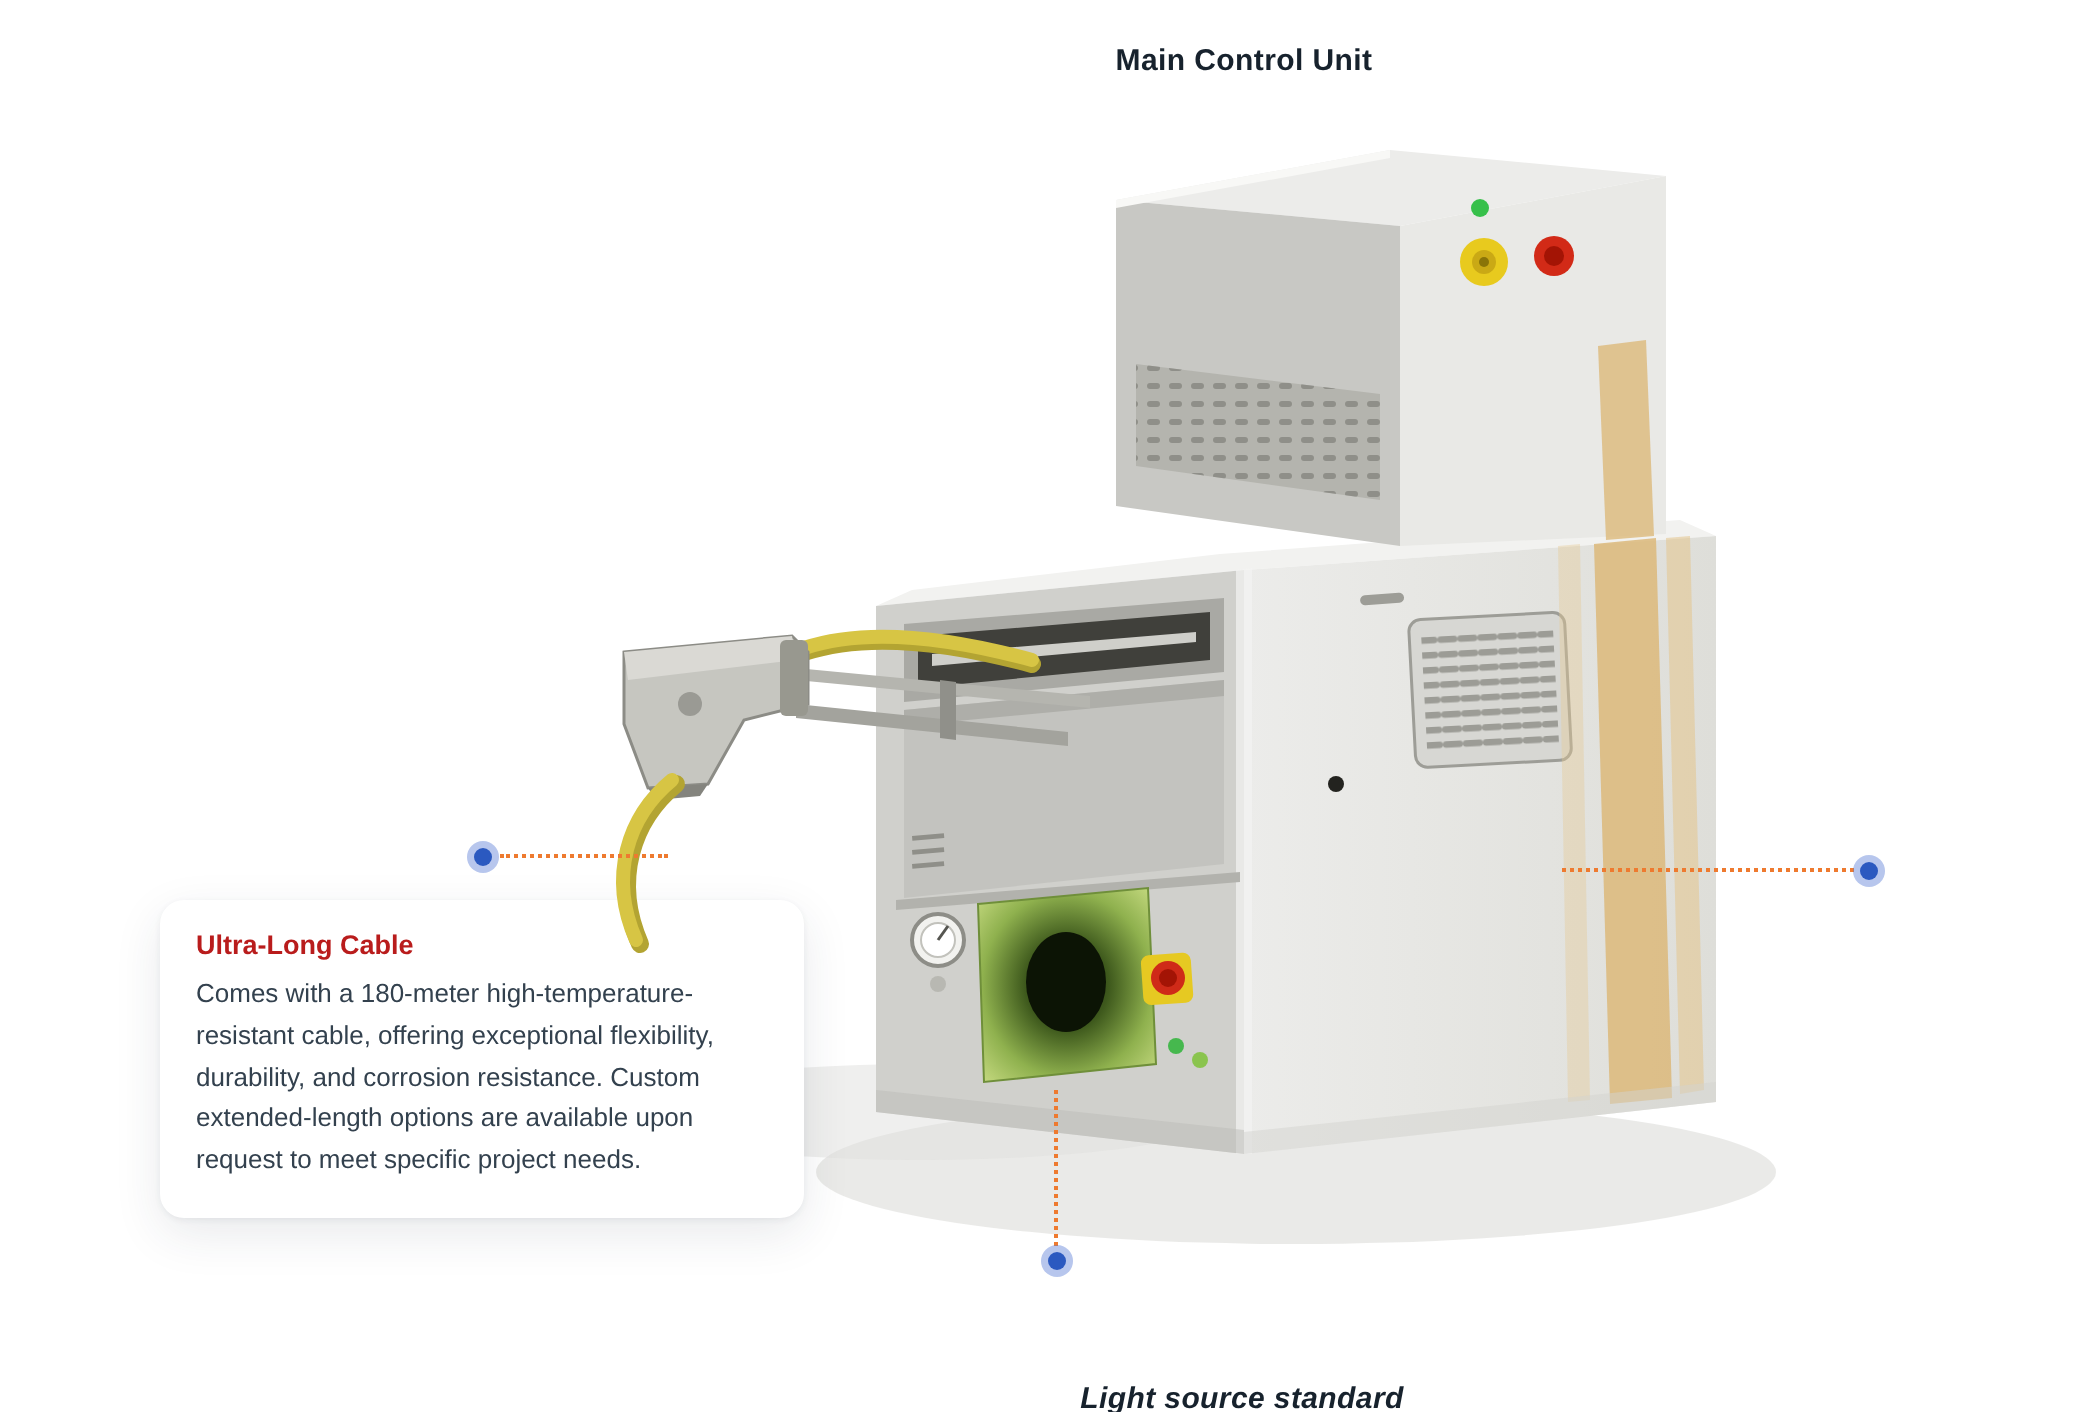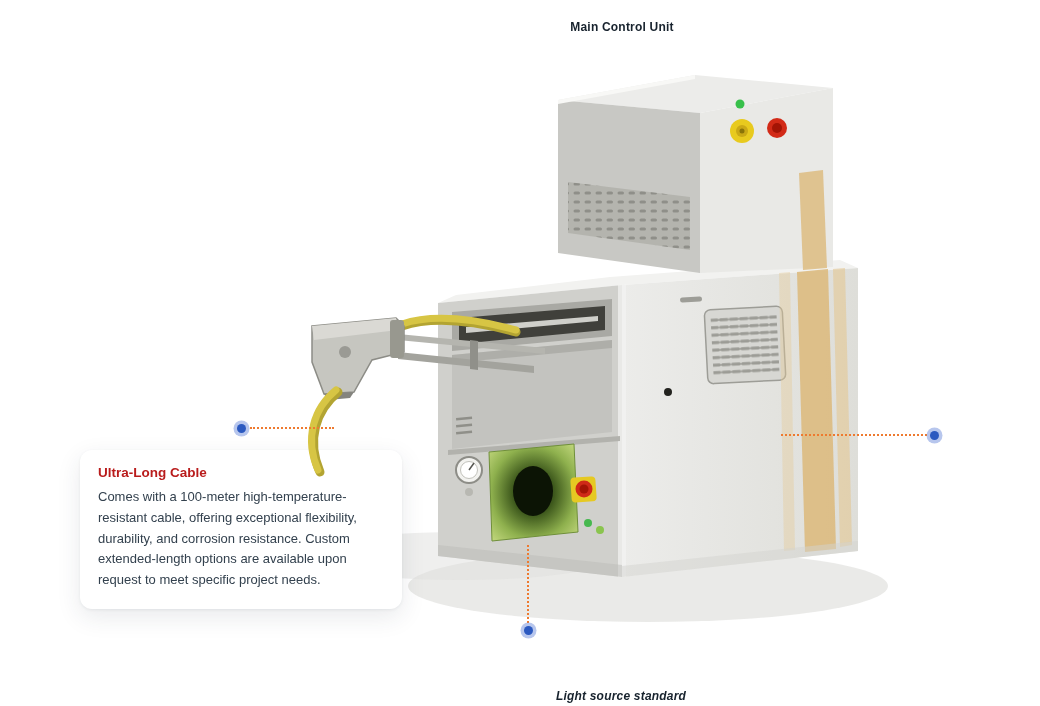--- a/index.html
+++ b/index.html
@@ -1,19 +1,19 @@
 <!DOCTYPE html>
 <html><head>
 <meta charset="utf-8">
 <style>
   html,body{margin:0;padding:0;background:#ffffff;}
   body{font-family:"Liberation Sans",sans-serif;}
   .stage{position:relative;width:1040px;height:706px;background:#ffffff;overflow:hidden;}
 
-  .page-label{position:absolute;transform:translateX(-50%);font-size:12px;font-weight:700;
+  .page-label{position:absolute;transform:translateX(-50%);font-size:15px;font-weight:700;
     color:#17222d;white-space:nowrap;letter-spacing:.2px;}
   .top-label{left:622px;top:10px;}
   .bottom-label{left:621px;top:679px;font-style:italic;}
 
   .machine-svg{position:absolute;left:0;top:0;z-index:1;}
   .cable-overlay{position:absolute;left:0;top:0;z-index:3;pointer-events:none;}
 
   .leader{position:absolute;z-index:4;}
   .leader-h{height:0;border-top:2px dotted #ee7a2f;}
   .leader-v{width:0;border-left:2px dotted #ee7a2f;}
@@ -155,21 +155,21 @@
       <polygon points="312,326 396,318 404,326 404,352 372,360 354,392 324,394 312,362" fill="#c6c6c0" stroke="#8c8c86" stroke-width="1.5"></polygon>
       <polygon points="312,326 396,318 398,330 314,340" fill="#dad9d4"></polygon>
       <polygon points="324,394 354,392 350,398 328,400" fill="#84847e"></polygon>
       <rect x="390" y="320" width="14" height="38" rx="3" fill="#98988f"></rect>
       <circle cx="345" cy="352" r="6" fill="#9a9a94"></circle>
     </g>
   </svg>
 
   <div class="callout">
     <h3>Ultra-Long Cable</h3>
-    <p>Comes with a 100-meter high-temperature-resistant cable, offering exceptional flexibility, durability, and corrosion resistance. Custom extended-length options are available upon request to meet specific project needs.</p>
+    <p>Comes with a 180-meter high-temperature-resistant cable, offering exceptional flexibility, durability, and corrosion resistance. Custom extended-length options are available upon request to meet specific project needs.</p>
   </div>
 
   <svg class="cable-overlay" width="1040" height="706" viewBox="0 0 1040 706">
     <path d="M 338 392 C 316 410 306 440 320 472" fill="none" stroke="#b3a432" stroke-width="9" stroke-linecap="round"></path>
     <path d="M 336 390 C 314 408 304 438 318 470" fill="none" stroke="#d7c544" stroke-width="7" stroke-linecap="round"></path>
   </svg>
 
   <div class="leader leader-h leader-left"></div>
   <div class="leader leader-h leader-right"></div>
   <div class="leader leader-v leader-bottom"></div>

